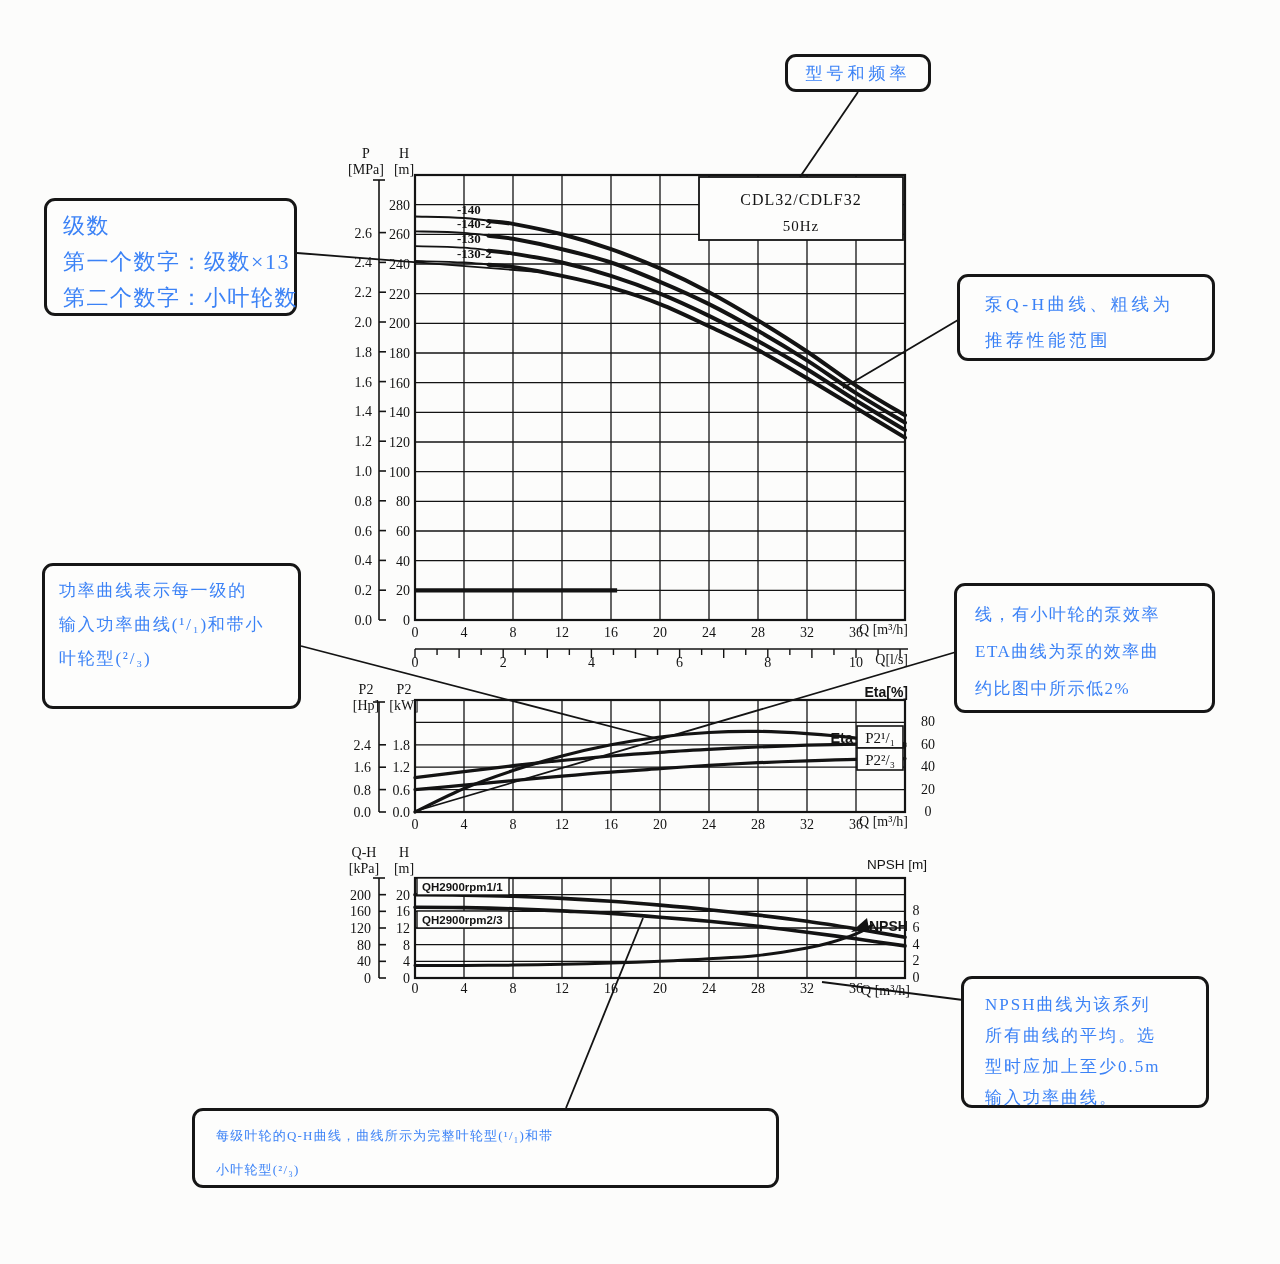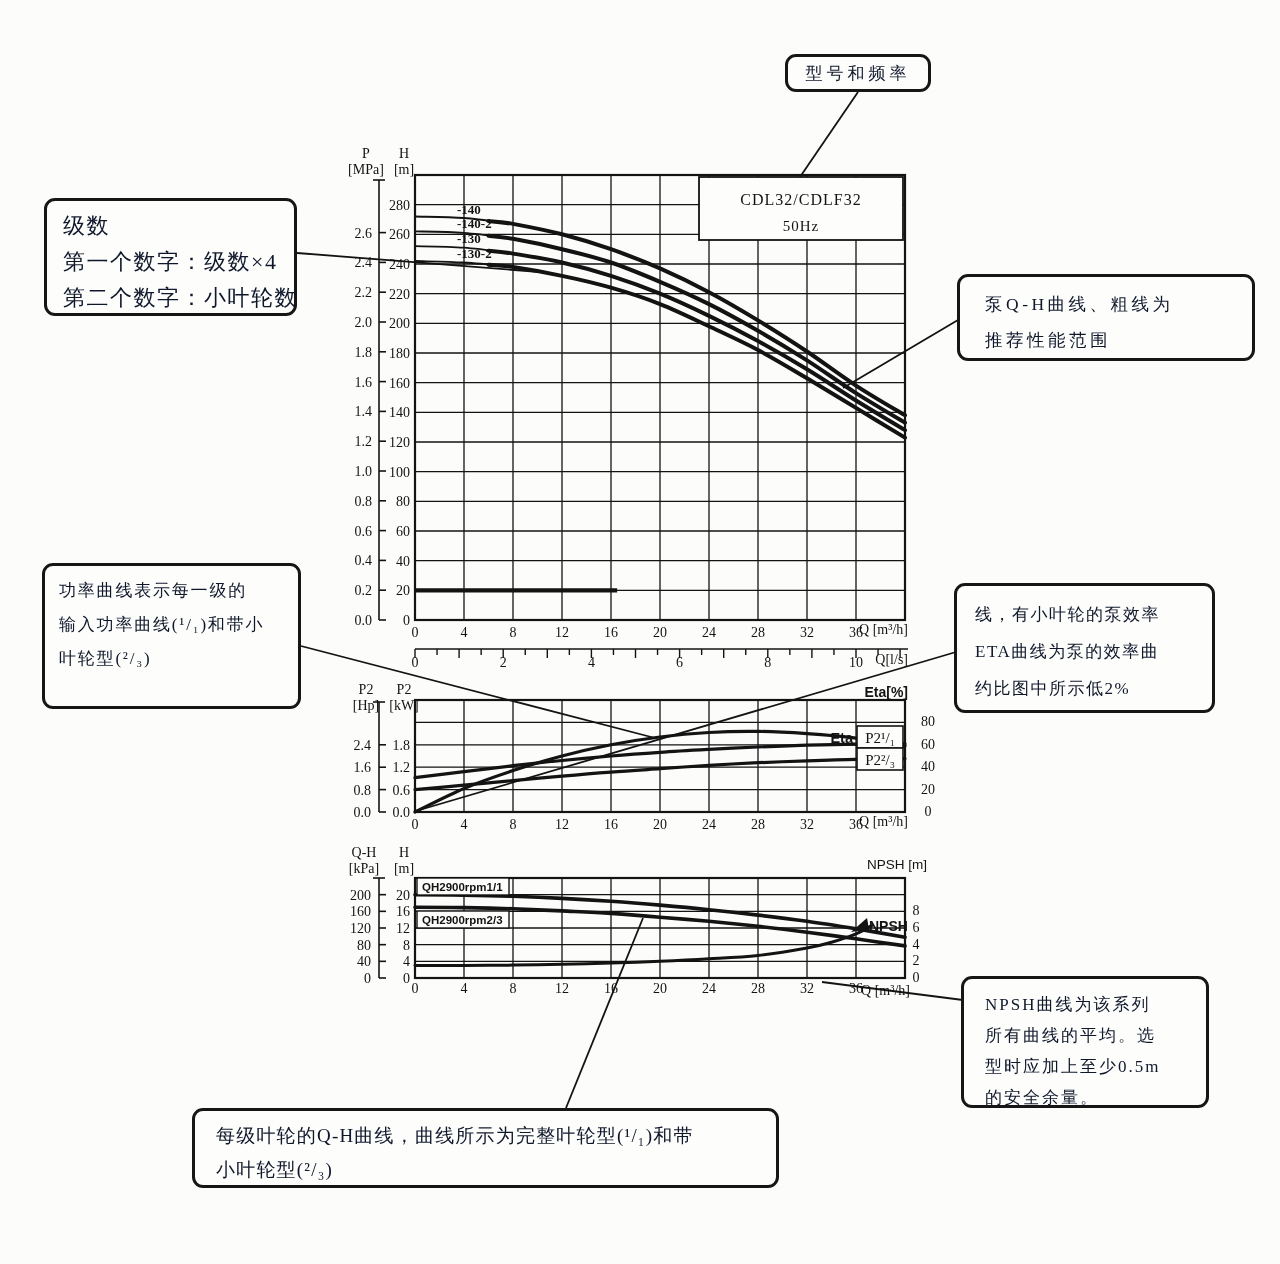--- a/index.html
+++ b/index.html
@@ -1,36 +1,36 @@
 <!DOCTYPE html>
 <html><head>
 <meta charset="utf-8">
 <style>
   html,body{margin:0;padding:0;background:#e8e8e6;}
   #page{position:relative;width:1280px;height:1264px;background:#fcfcfb;overflow:hidden;
         font-family:"Liberation Serif","DejaVu Serif",serif;color:#111;}
   #chart-svg{position:absolute;left:0;top:0;}
   .callout{position:absolute;box-sizing:border-box;background:#fdfdfc;
-           border:3.5px solid #161616;border-radius:11px;color:#0f172a;
+           border:3.5px solid #161616;border-radius:11px;color:#3b82f6;
            font-family:"Liberation Serif","DejaVu Serif",serif;}
   .cl{white-space:nowrap;}
   #co-model{left:785px;top:54px;width:146px;height:38px;display:flex;align-items:center;
             justify-content:center;font-size:17px;letter-spacing:4px;}
   #co-stages{left:44px;top:198px;width:253px;height:118px;padding:7px 0 0 16px;
              font-size:22px;line-height:36px;letter-spacing:1.5px;}
-  #co-qh{left:957px;top:274px;width:298px;height:87px;padding:9px 0 16px 25px;
+  #co-qh{left:957px;top:274px;width:258px;height:87px;padding:9px 0 16px 25px;
          font-size:17.5px;line-height:36px;letter-spacing:3.5px;}
   #co-power{left:42px;top:563px;width:259px;height:146px;padding:8px 0 18px 14px;
             font-size:17px;line-height:34px;letter-spacing:1.8px;}
   #co-eta{left:954px;top:583px;width:261px;height:130px;padding:10px 0 0 18px;
           font-size:17px;line-height:37px;letter-spacing:1.5px;}
   #co-npsh{left:961px;top:976px;width:248px;height:132px;padding:10px 16px 0 21px;
            font-size:17px;line-height:31px;letter-spacing:2px;}
   #co-impeller{left:192px;top:1108px;width:587px;height:80px;padding:8px 0 0 21px;
-               font-size:19px;line-height:34px;letter-spacing:1.2px;}
+               font-size:13px;line-height:34px;letter-spacing:1.2px;}
 </style>
 </head>
 <body>
 
 <div id="page">
   <svg id="chart-svg" width="1280" height="1264" viewBox="0 0 1280 1264">
       <g>
         <line x1="415" y1="175" x2="415" y2="620" stroke="#131313" stroke-width="1.3"></line>
         <line x1="464" y1="175" x2="464" y2="620" stroke="#131313" stroke-width="1.3"></line>
         <line x1="513" y1="175" x2="513" y2="620" stroke="#131313" stroke-width="1.3"></line>
@@ -311,21 +311,21 @@
         <line x1="822" y1="982" x2="963" y2="1000" stroke="#131313" stroke-width="1.8"></line>
       </g>
     </svg>
 
   <div class="callout" id="co-model">
     <div class="cl">型号和频率</div>
   </div>
 
   <div class="callout" id="co-stages">
     <div class="cl">级数</div>
-    <div class="cl">第一个数字：级数×4</div>
+    <div class="cl">第一个数字：级数×13</div>
     <div class="cl">第二个数字：小叶轮数</div>
   </div>
 
   <div class="callout" id="co-qh">
     <div class="cl">泵Q-H曲线、粗线为</div>
     <div class="cl">推荐性能范围</div>
   </div>
 
   <div class="callout" id="co-power">
     <div class="cl">功率曲线表示每一级的</div>
@@ -336,20 +336,20 @@
   <div class="callout" id="co-eta">
     <div class="cl">线，有小叶轮的泵效率</div>
     <div class="cl">ETA曲线为泵的效率曲</div>
     <div class="cl">约比图中所示低2%</div>
   </div>
 
   <div class="callout" id="co-npsh">
     <div class="cl">NPSH曲线为该系列</div>
     <div class="cl">所有曲线的平均。选</div>
     <div class="cl">型时应加上至少0.5m</div>
-    <div class="cl">的安全余量。</div>
+    <div class="cl">输入功率曲线。</div>
   </div>
 
   <div class="callout" id="co-impeller">
     <div class="cl">每级叶轮的Q-H曲线，曲线所示为完整叶轮型(¹/₁)和带</div>
     <div class="cl">小叶轮型(²/₃)</div>
   </div>
 </div>
 
 </body></html>

